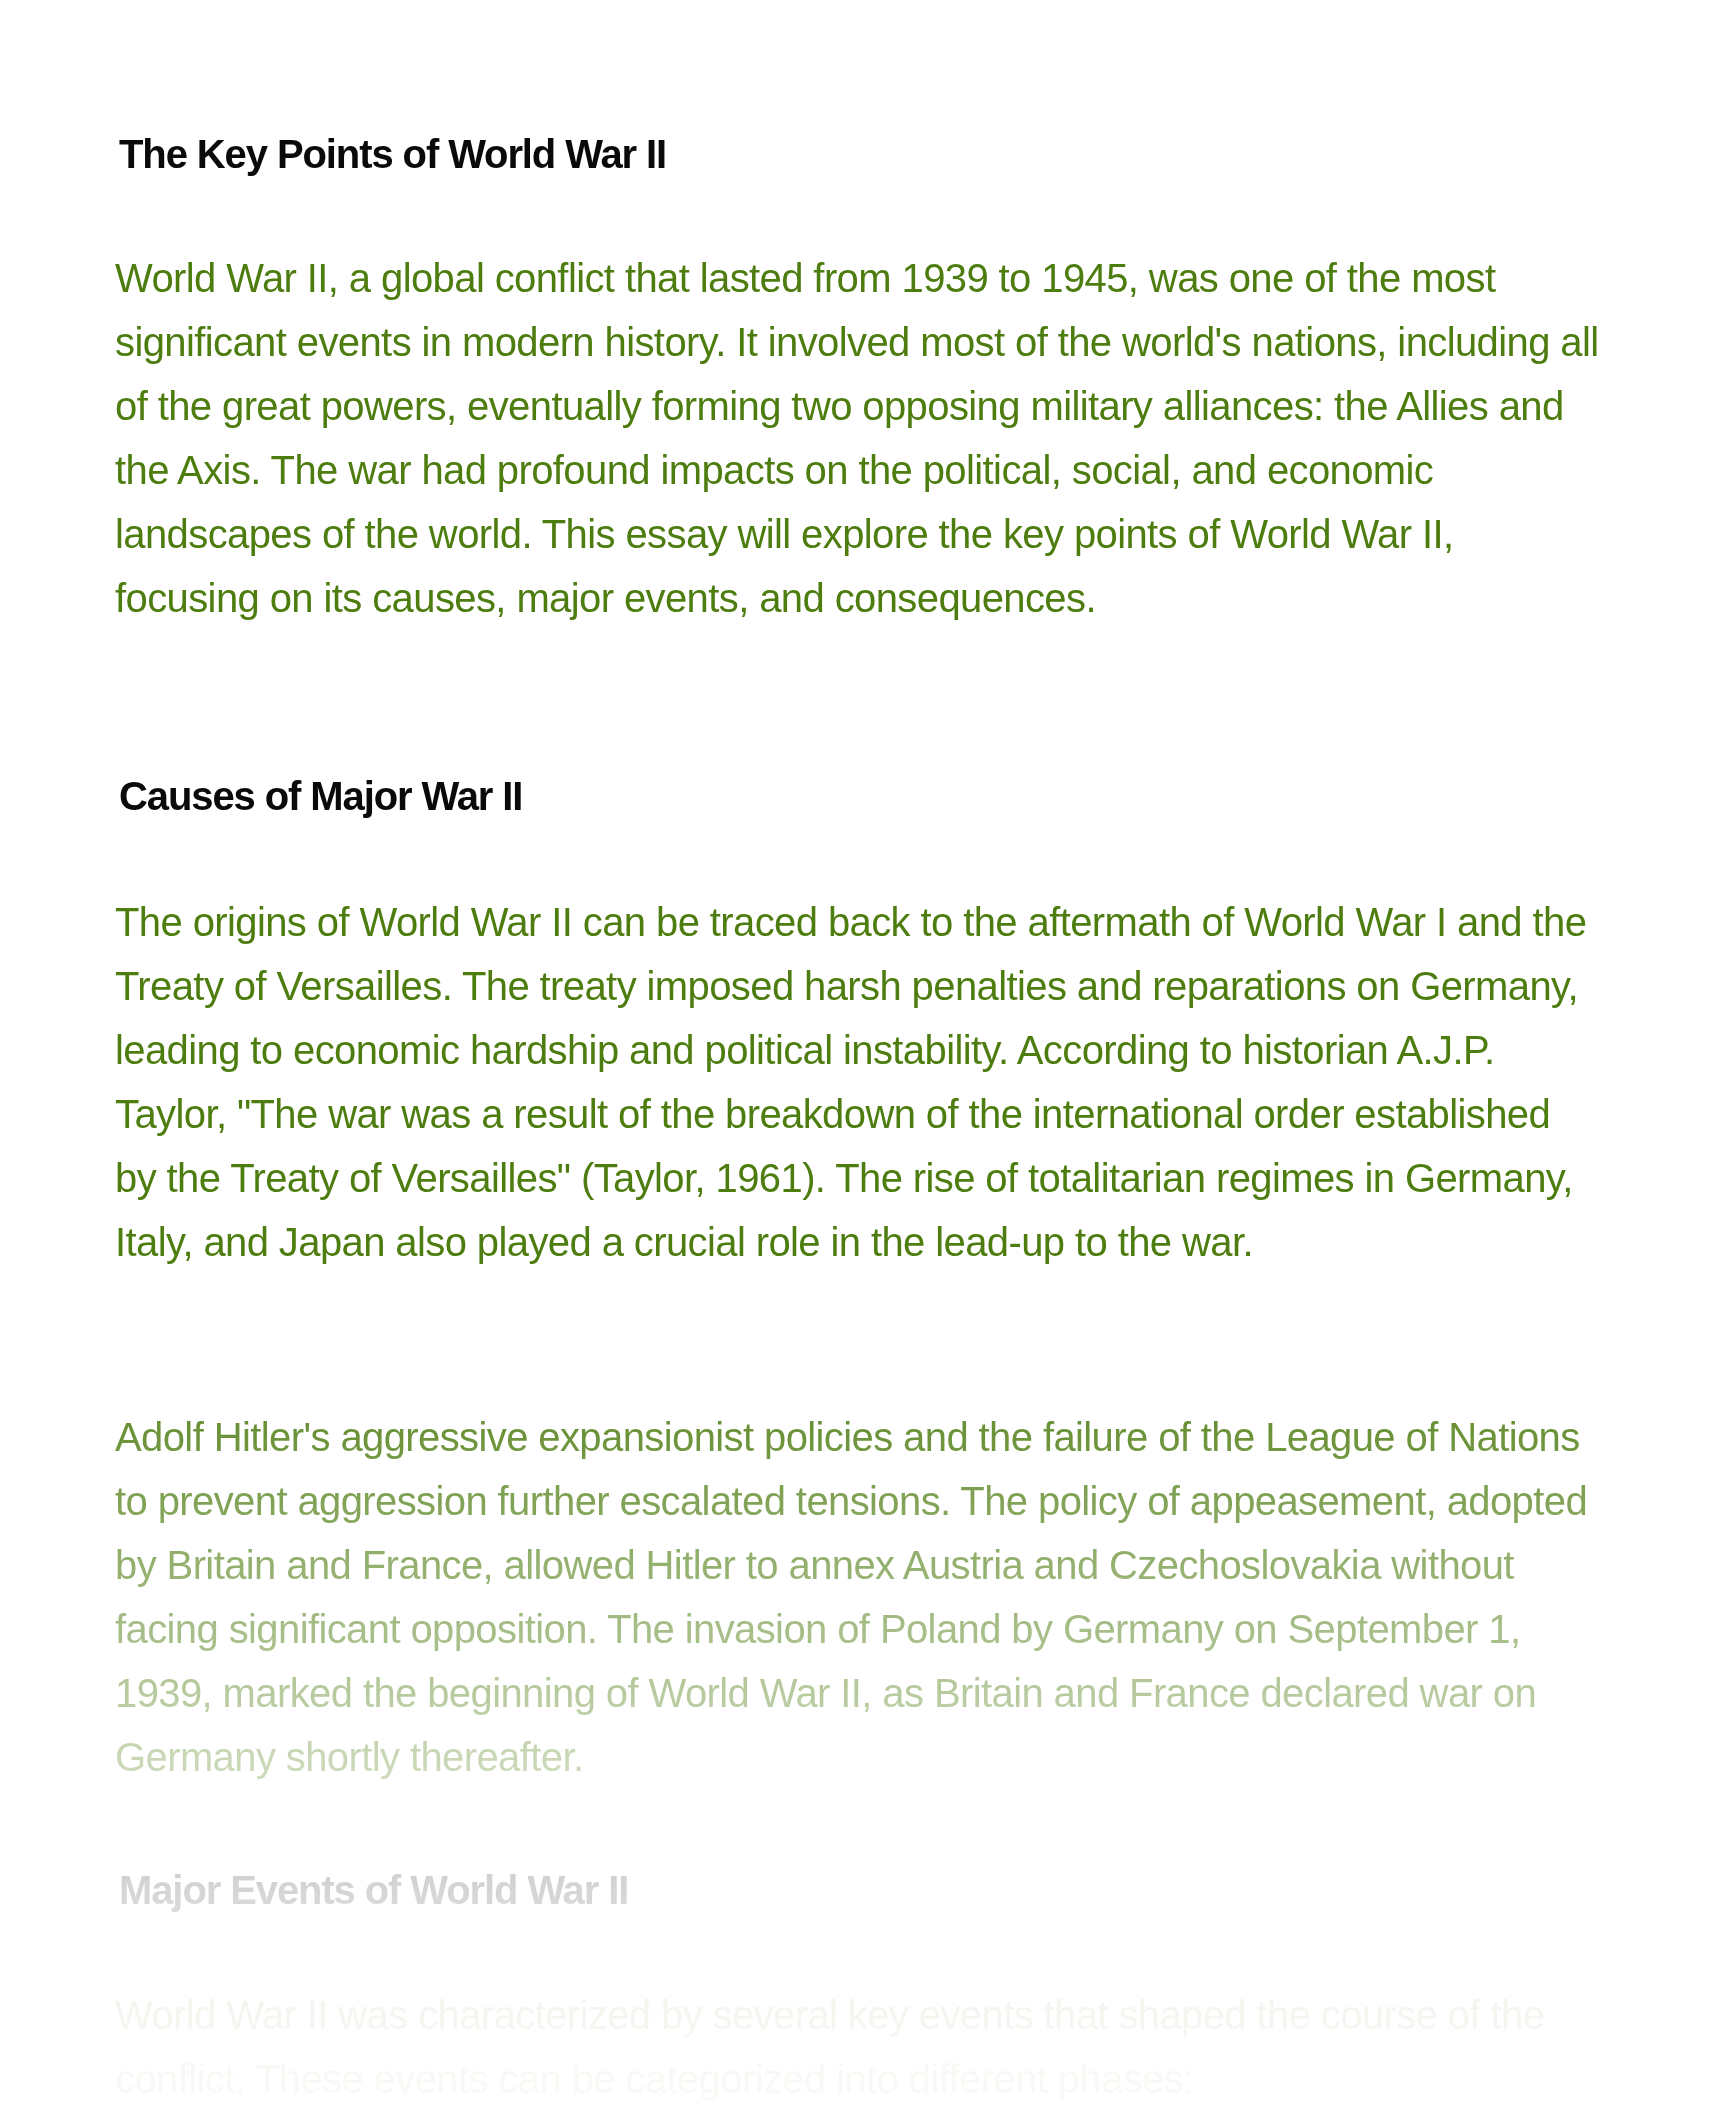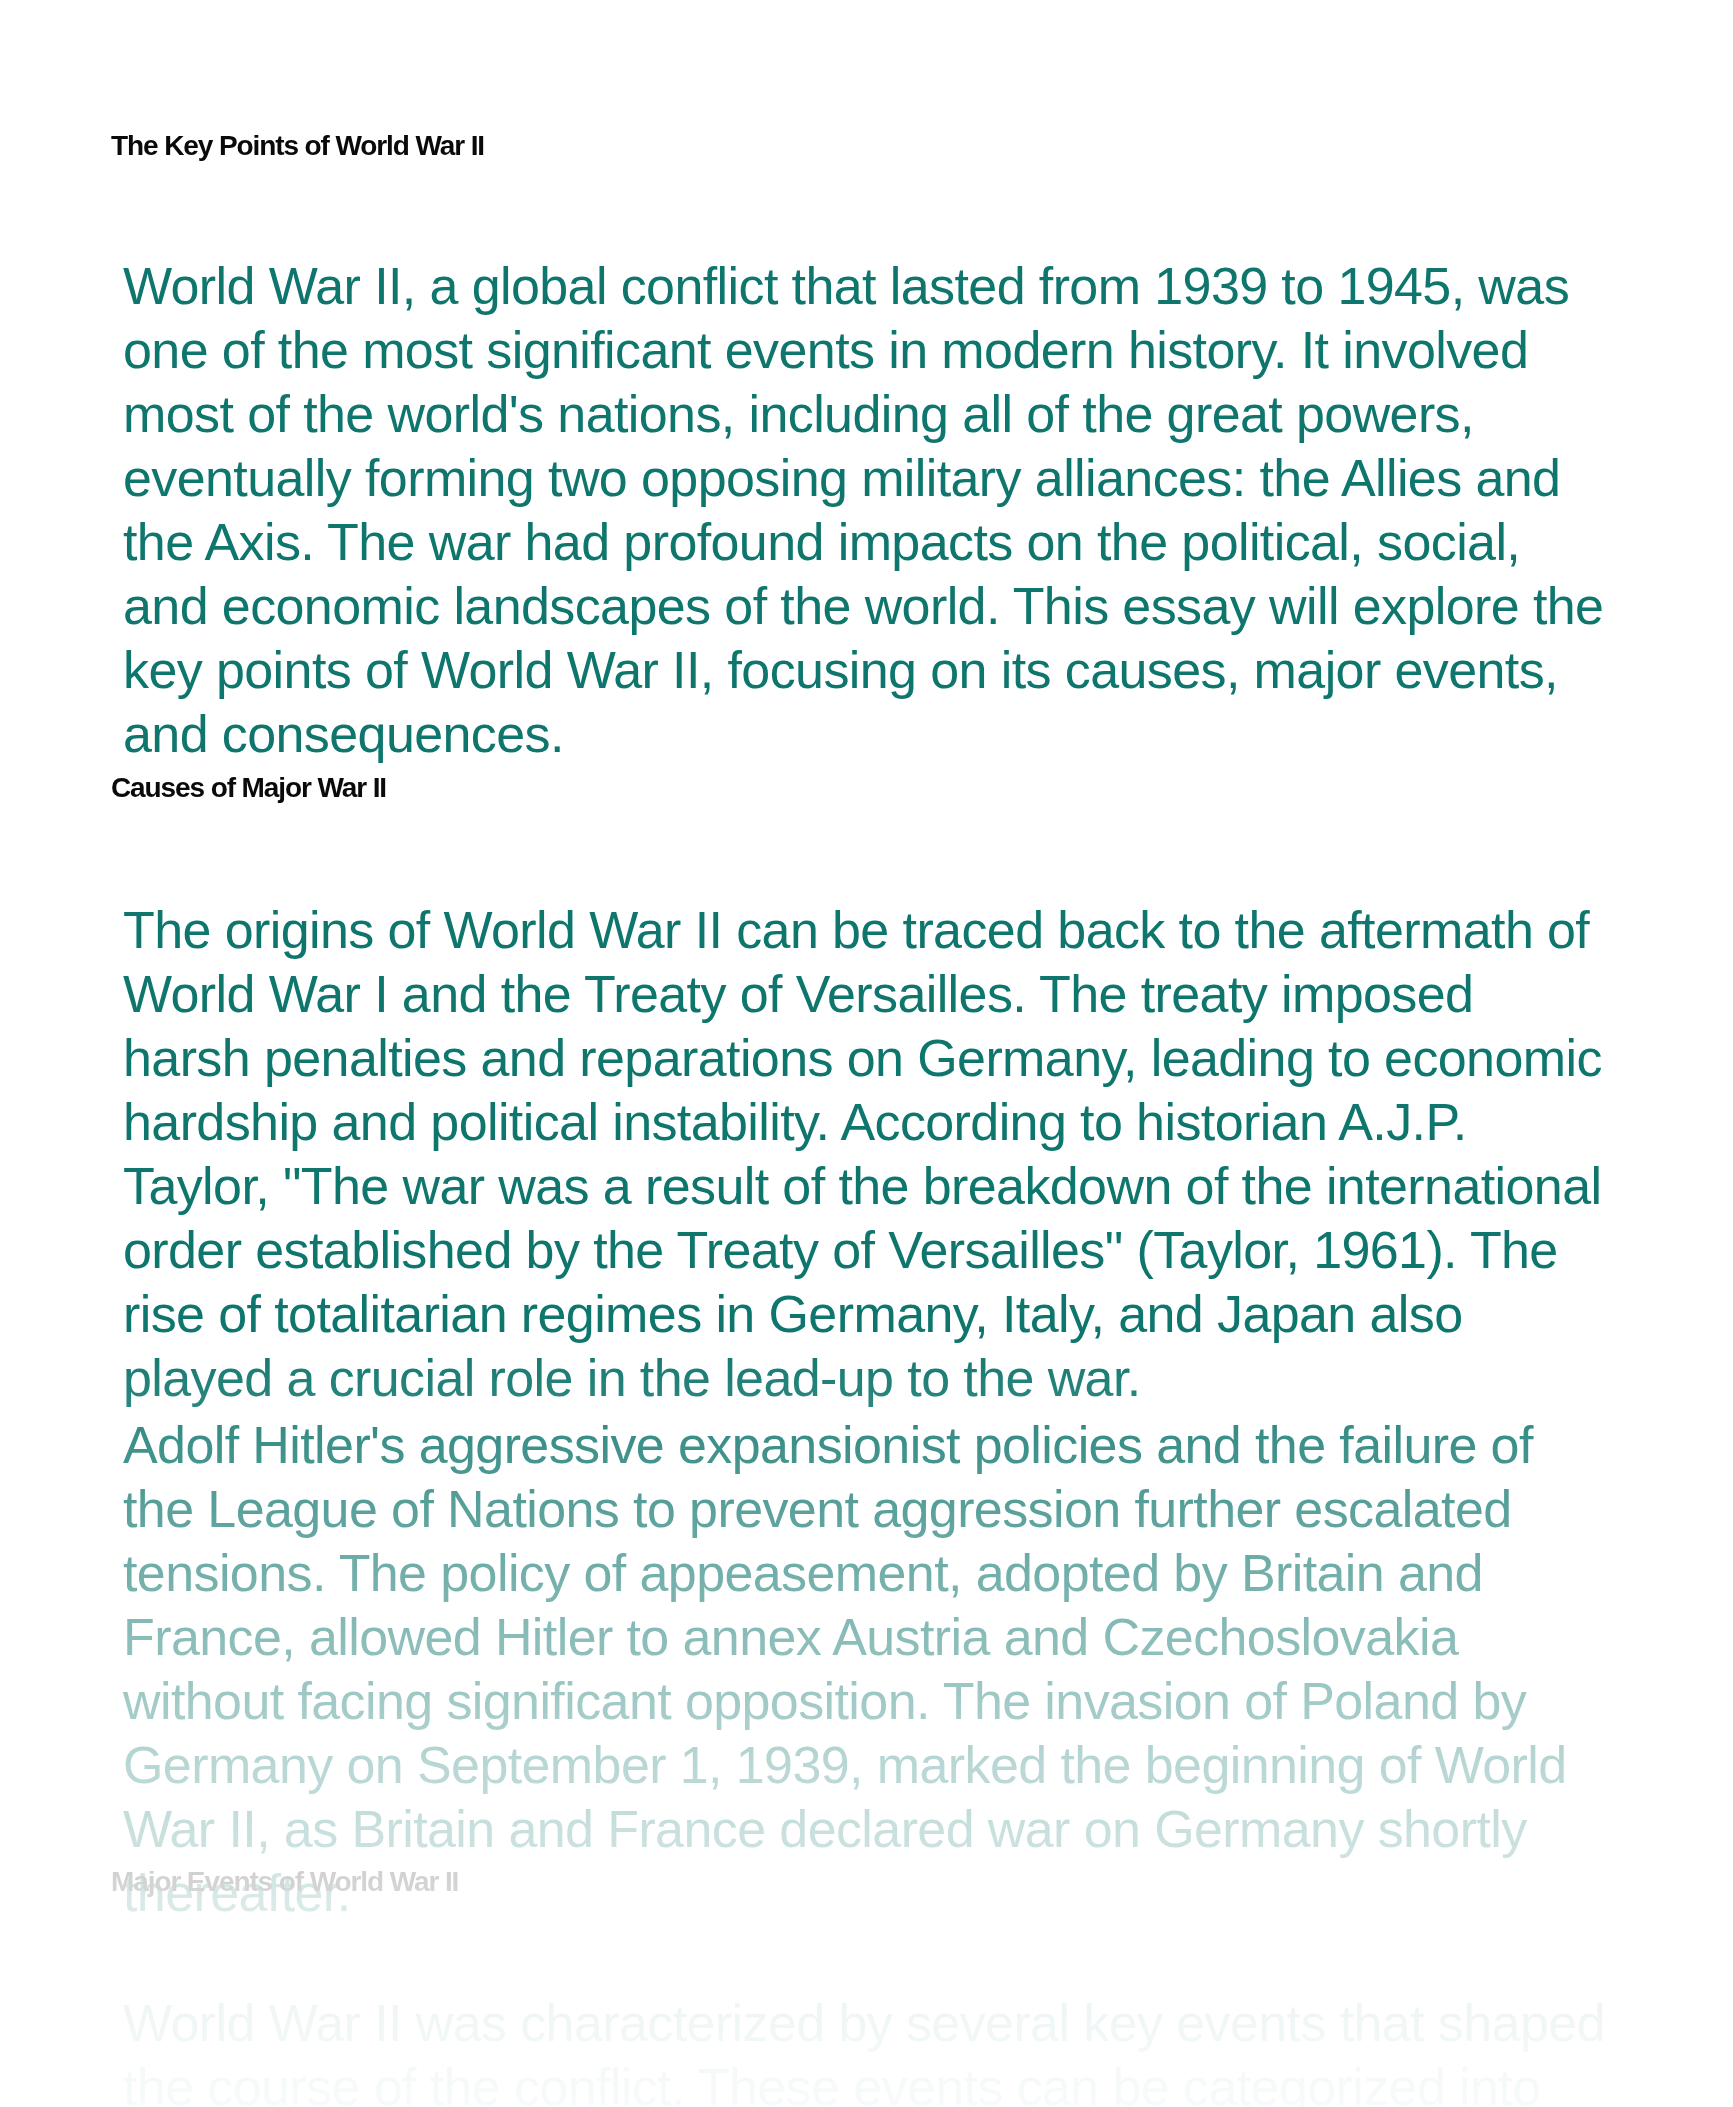--- a/index.html
+++ b/index.html
@@ -2,27 +2,27 @@
 <html style="font-size:12px"><head>
 <meta charset="utf-8">
 <style>
   html, body { margin: 0; padding: 0; background: #ffffff; }
   body { width: 1733px; height: 2108px; overflow: hidden; position: relative; }
   .doc {
     position: absolute; left: 111px; top: 0; width: 1480px;
     font-family: "Liberation Sans", "DejaVu Sans", sans-serif;
   }
   .h {
-    position: absolute; left: 0; margin: 0;
-    font-size: 28px; font-weight: 700; color: #0a0a0a; letter-spacing: -1.1px;
+    position: absolute; left: 0; margin: 8px;
+    font-size: 40px; font-weight: 700; color: #0a0a0a; letter-spacing: -1.1px;
     line-height: 52px; white-space: nowrap;
   }
   .p {
-    position: absolute; left: 0; margin: 12px; width: 1484px;
-    font-size: 52px; line-height: 64px; color: #0f766e; letter-spacing: -0.6px;
+    position: absolute; left: 0; margin: 4px; width: 1484px;
+    font-size: 40px; line-height: 64px; color: #4d7c0f; letter-spacing: -0.6px;
   }
   .fade {
     position: absolute; left: 0; top: 1338px; width: 1733px; height: 770px;
     background: linear-gradient(to bottom, rgba(255,255,255,0) 0%, rgba(255,255,255,0.35) 25%, rgba(255,255,255,0.7) 55%, rgba(255,255,255,0.93) 85%, rgba(255,255,255,0.97) 100%);
     pointer-events: none;
   }
 </style>
 </head>
 <body>
 

